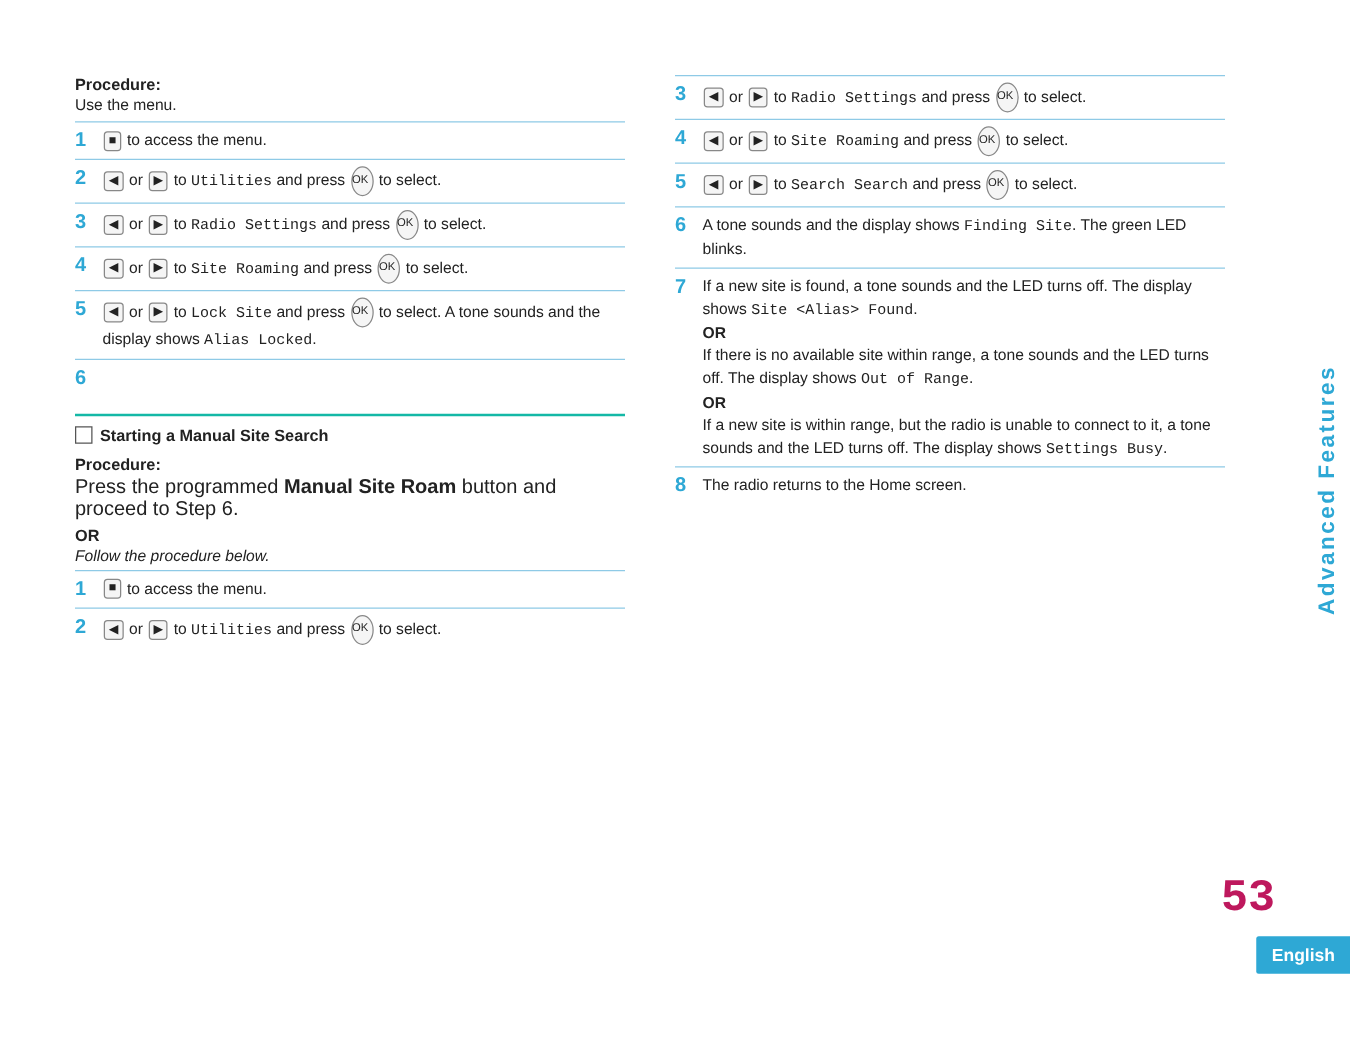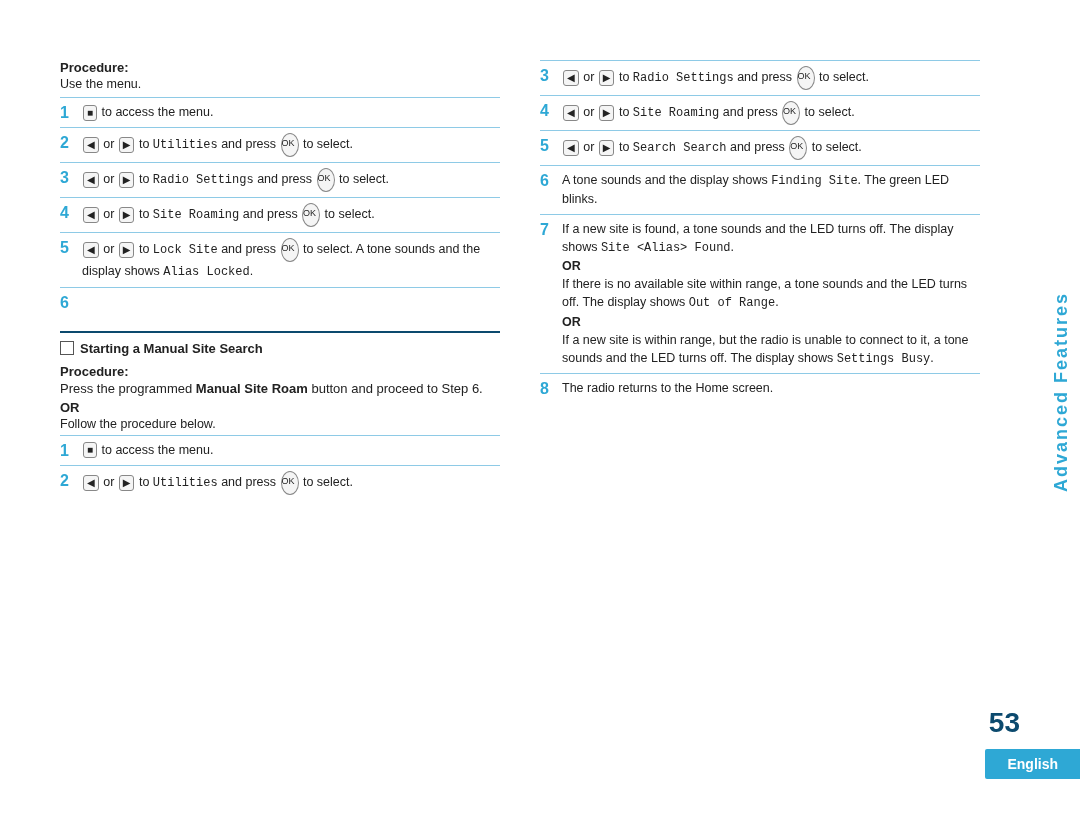--- a/index.html
+++ b/index.html
@@ -139,68 +139,70 @@
     }
 
     
     .section-heading {
       display: flex;
       align-items: flex-start;
       gap: 6px;
       font-weight: bold;
       font-size: 13px;
       margin: 14px 0 8px 0;
-      border-top: 2px solid #0c4a6e;
+      border-top: 2px solid #14b8a6;
       padding-top: 8px;
     }
 
     .checkbox-icon {
       width: 14px;
       height: 14px;
       border: 1.5px solid #555;
       display: inline-block;
       flex-shrink: 0;
     }
 
     .or-label {
       font-weight: bold;
       font-size: 13px;
       margin: 4px 0 2px 0;
     }
 
     .follow-text {
       font-size: 12.5px;
       margin-bottom: 4px;
+      font-style: italic;
     }
 
     .press-text {
-      font-size: 13px;
+      font-size: 16px;
       margin-bottom: 2px;
     }
 
     
     .page-number {
       position: absolute;
       bottom: 95px;
       right: 60px;
-      font-size: 28px;
-      font-weight: bold;
-      color: #0c4a6e;
+      font-size: 36px;
+      font-weight: bold;
+      color: #be185d;
+      font-family: Liberation Mono, monospace;
     }
 
     
     .english-badge {
       position: absolute;
       bottom: 55px;
       right: 0px;
       background: #2ea8d5;
       color: #fff;
       font-size: 14px;
       font-weight: bold;
-      padding: 7px 22px;
+      padding: 7px 12px;
       border-radius: 2px 0 0 2px;
     }
 
     .bold-text {
       font-weight: bold;
     }
   </style>
 </head>
 <body>
 

